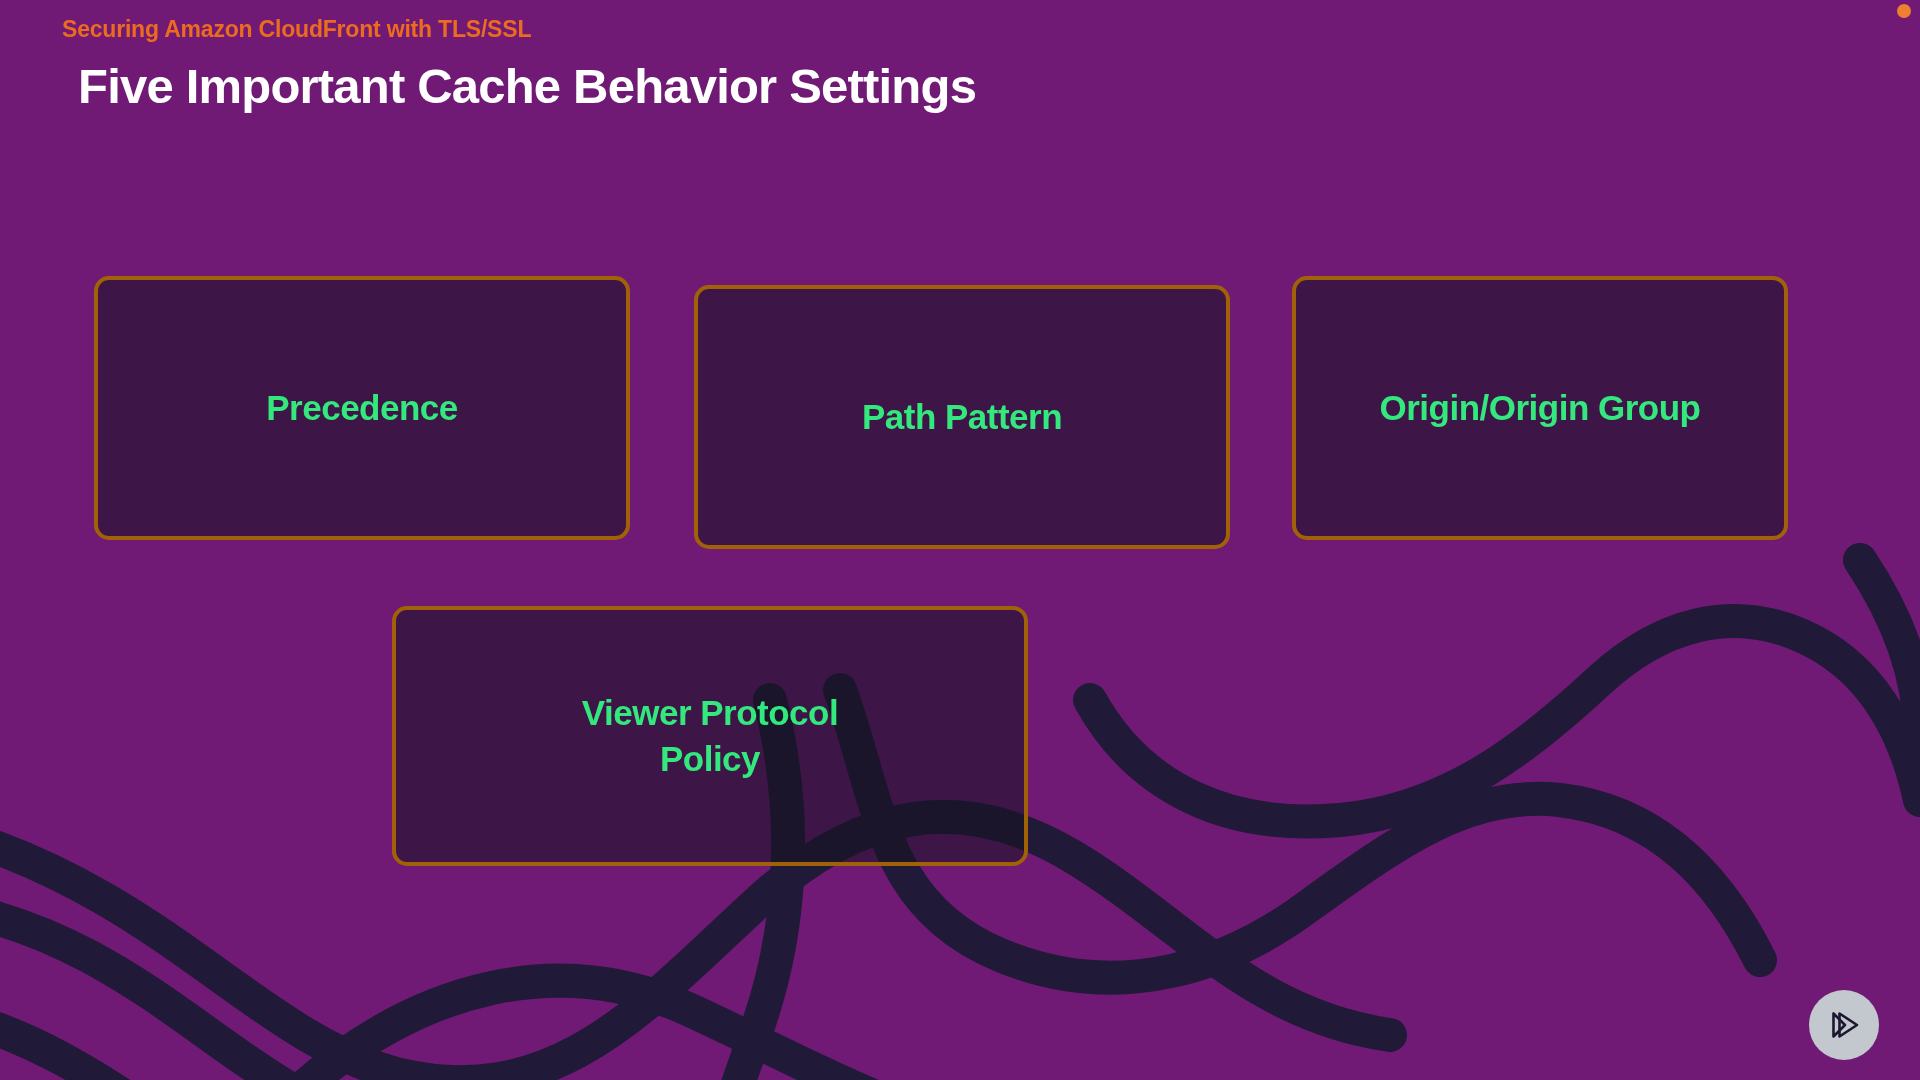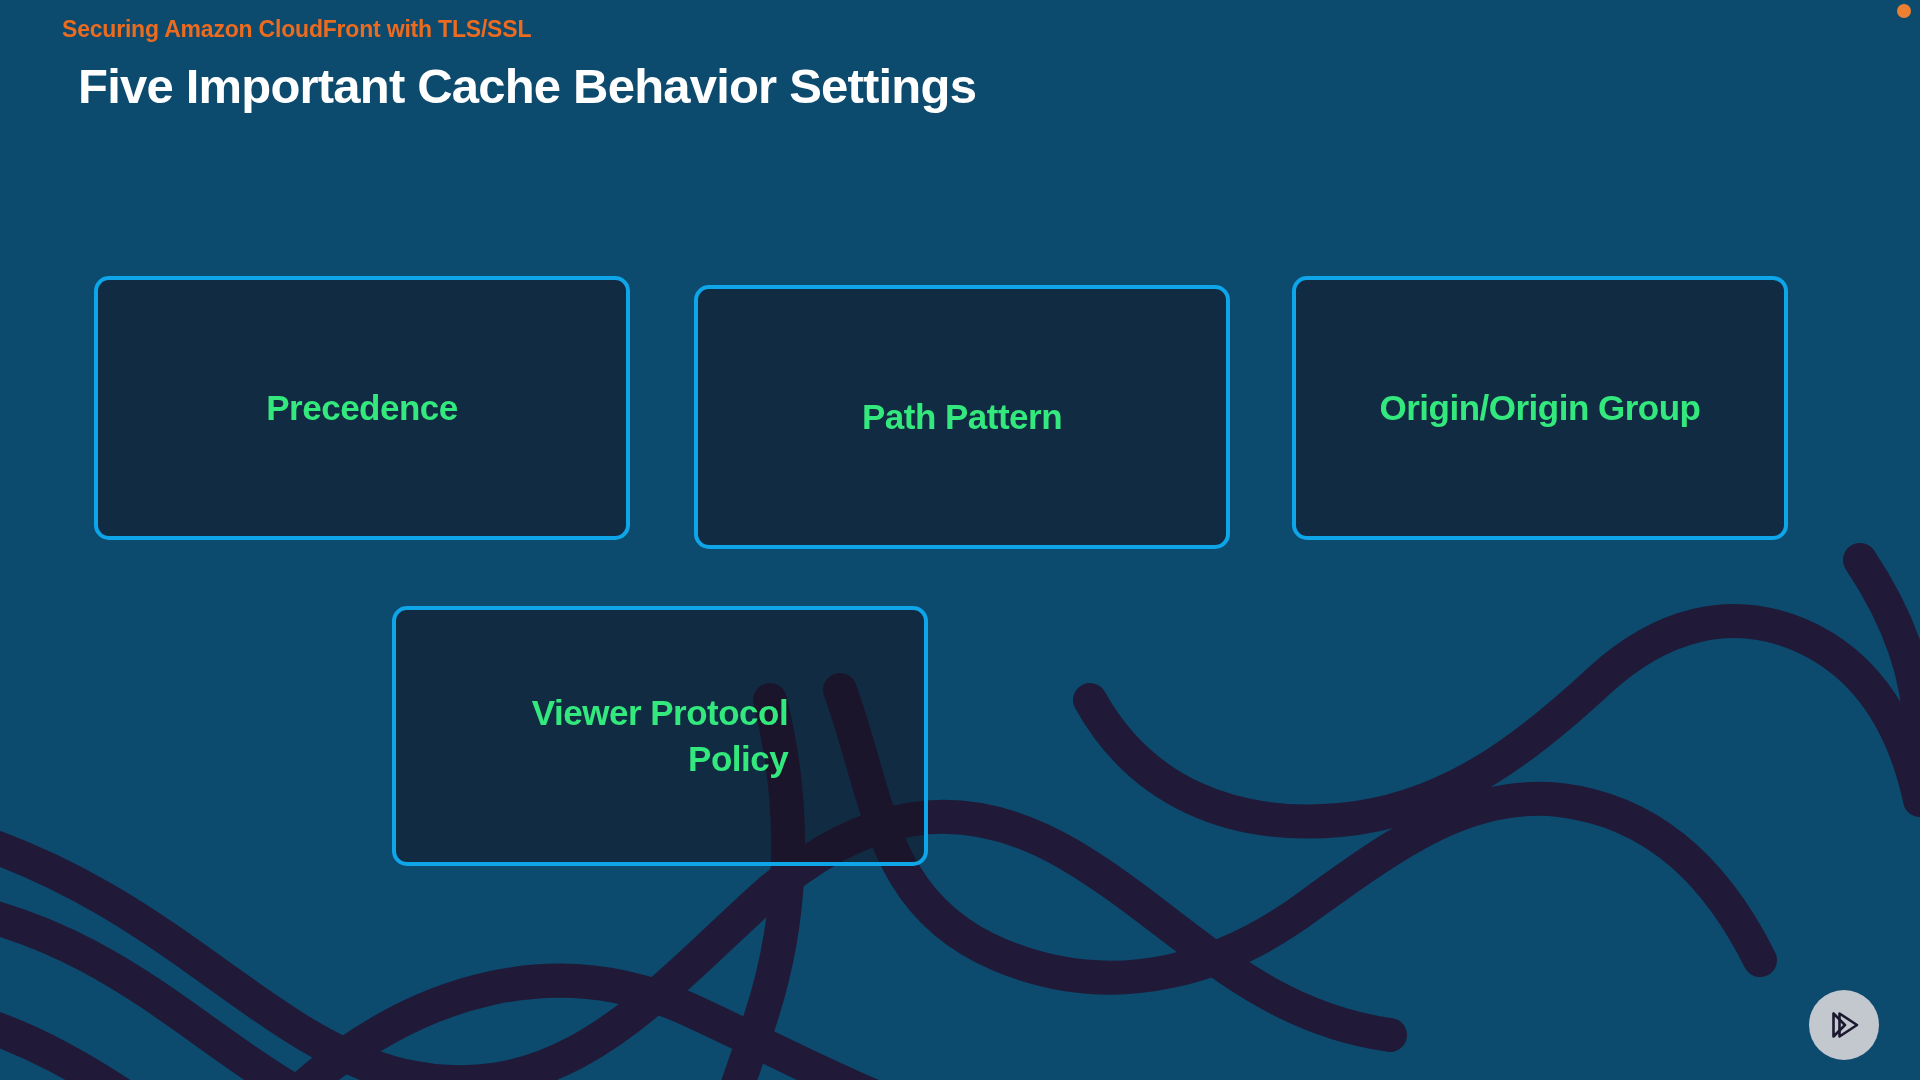--- a/index.html
+++ b/index.html
@@ -11,21 +11,21 @@
     width: 1920px;
     height: 1080px;
     overflow: hidden;
     font-family: "Liberation Sans", sans-serif;
   }
 
   #slide {
     position: relative;
     width: 1920px;
     height: 1080px;
-    background: #0c4a6e;
+    background: #701a75;
     overflow: hidden;
   }
 
   
   #bg-decor {
     position: absolute;
     left: 0;
     top: 0;
     width: 1920px;
     height: 1080px;
@@ -55,42 +55,42 @@
     color: #ffffff;
     line-height: 1.08;
     margin: 16px;
     white-space: nowrap;
   }
 
   
   .setting-card {
     position: absolute;
     box-sizing: border-box;
-    border: 4px solid #0ea5e9;
+    border: 4px solid #a16207;
     border-radius: 15px;
     background: rgba(22, 19, 33, 0.55);
     display: flex;
     align-items: center;
     justify-content: center;
-    text-align: right;
+    text-align: center;
   }
   .setting-card .card-label {
     color: #33e87c;
     font-size: 35px;
     font-weight: 700;
     letter-spacing: -0.5px;
     line-height: 1.32;
     padding: 0 18px;
     white-space: pre-line;
   }
 
   #card-precedence      { left: 94px;   top: 276px; width: 536px; height: 264px; }
   #card-path-pattern    { left: 694px;  top: 276px; width: 536px; height: 264px; margin-top: 9px; }
   #card-origin-group    { left: 1292px; top: 276px; width: 496px; height: 264px; }
-  #card-viewer-protocol { left: 392px;  top: 606px; width: 536px; height: 260px; }
+  #card-viewer-protocol { left: 392px;  top: 606px; width: 636px; height: 260px; }
 
   
   #logo-badge {
     position: absolute;
     left: 1809px;
     top: 990px;
     width: 70px;
     height: 70px;
     border-radius: 50%;
     background: #c3c7ce;

